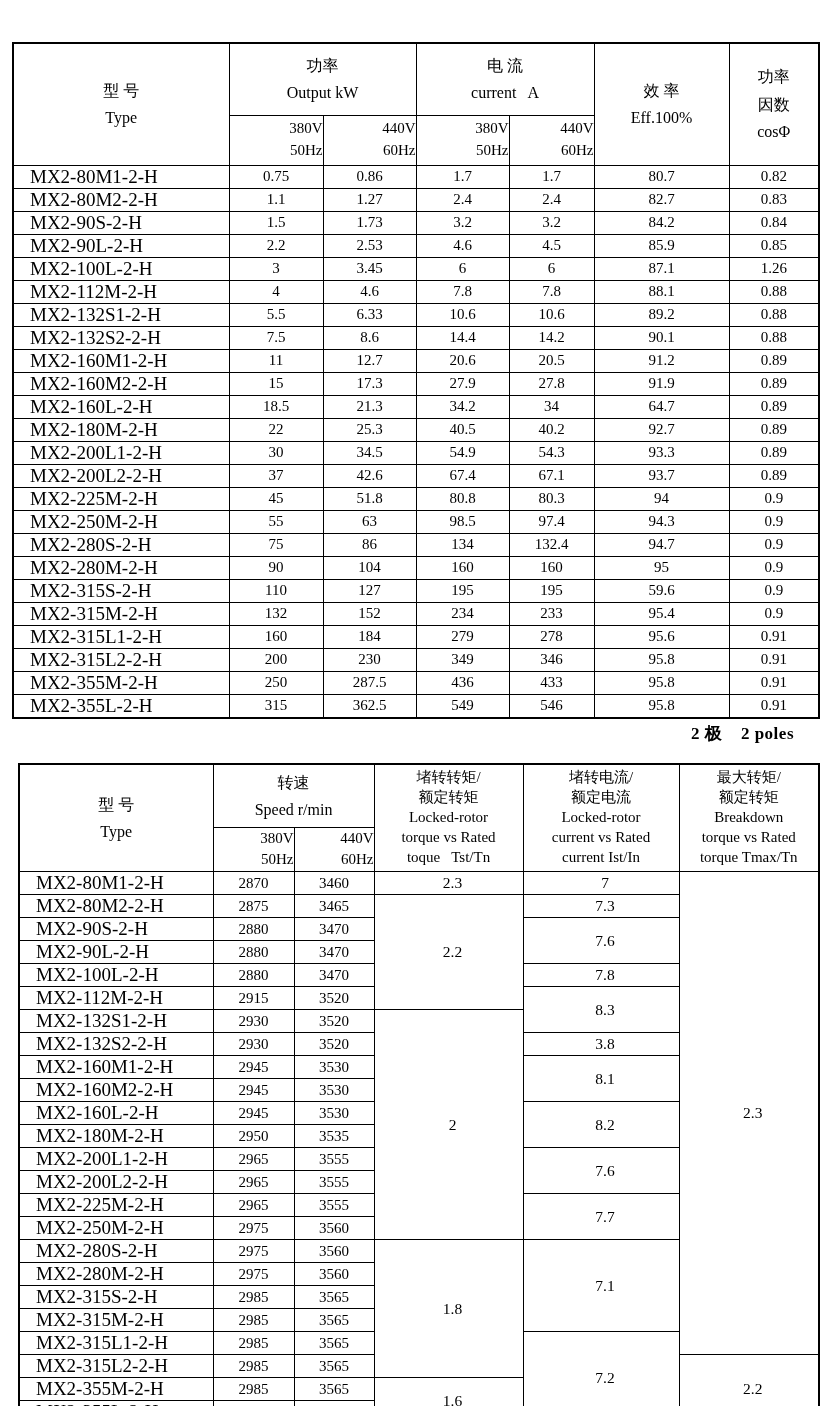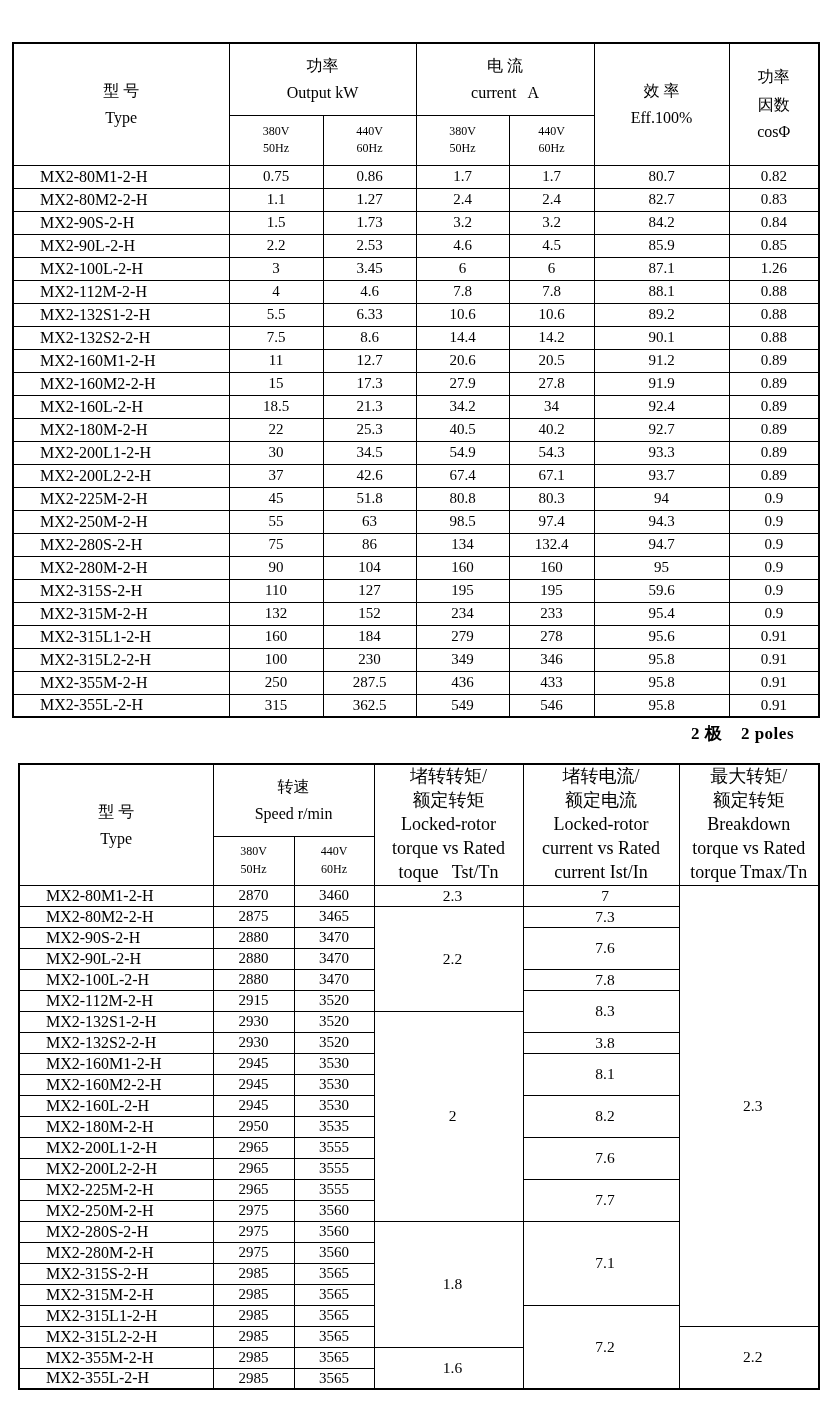--- a/index.html
+++ b/index.html
@@ -7,27 +7,27 @@
     width:830px;height:1406px;position:relative;background:#ffffff;
     font-family:"Liberation Serif","DejaVu Serif",serif;color:#000;
   }
   table{border-collapse:collapse;table-layout:fixed;background:#fff;}
   .spec-table{position:absolute;border:2px solid #000;}
   #t1{left:12px;top:42px;width:806px;}
   #t2{left:18px;top:763px;width:800px;}
   td,th{border:1px solid #000;font-weight:normal;padding:0;overflow:hidden;}
   thead th{text-align:center;vertical-align:middle;white-space:pre-wrap;font-size:16px;}
   #t1 thead .grp{line-height:1.7;}
-  #t1 thead .sub, #t2 thead .sub{font-size:12px;line-height:1.45;}
+  #t1 thead .sub, #t2 thead .sub{font-size:15px;line-height:1.45;text-align:right;}
   #t2 thead .grp{line-height:1.7;margin-top:16px;}
-  #t2 thead .ratio{line-height:1.33;font-size:18px;}
+  #t2 thead .ratio{line-height:1.33;font-size:15px;}
   tbody td{font-size:15px;text-align:center;vertical-align:middle;}
   #t1 tbody tr{height:23px;}
   #t2 tbody tr{height:21px;}
-  td.c-type{text-align:left;padding-left:26px;font-size:16px;white-space:nowrap;}
+  td.c-type{text-align:left;padding-left:16px;font-size:19px;white-space:nowrap;}
   #t1 thead tr.r1{height:72px;}
   #t1 thead tr.r2{height:50px;}
   #t2 thead tr.r1{height:63px;}
   #t2 thead tr.r2{height:43px;}
   td.c-merge{font-size:15.5px;padding-left:8px;}
   .note{
     position:absolute;top:722px;right:36px;font-size:17px;
     letter-spacing:0.5px;
   }
   .note span{margin-left:14px;font-weight:bold;}
@@ -160,21 +160,21 @@
         <td class="c-num">27.8</td>
         <td class="c-num">91.9</td>
         <td class="c-num">0.89</td>
       </tr>
       <tr>
         <td class="c-type">MX2-160L-2-H</td>
         <td class="c-num">18.5</td>
         <td class="c-num">21.3</td>
         <td class="c-num">34.2</td>
         <td class="c-num">34</td>
-        <td class="c-num">92.4</td>
+        <td class="c-num">64.7</td>
         <td class="c-num">0.89</td>
       </tr>
       <tr>
         <td class="c-type">MX2-180M-2-H</td>
         <td class="c-num">22</td>
         <td class="c-num">25.3</td>
         <td class="c-num">40.5</td>
         <td class="c-num">40.2</td>
         <td class="c-num">92.7</td>
         <td class="c-num">0.89</td>
@@ -255,21 +255,21 @@
         <td class="c-type">MX2-315L1-2-H</td>
         <td class="c-num">160</td>
         <td class="c-num">184</td>
         <td class="c-num">279</td>
         <td class="c-num">278</td>
         <td class="c-num">95.6</td>
         <td class="c-num">0.91</td>
       </tr>
       <tr>
         <td class="c-type">MX2-315L2-2-H</td>
-        <td class="c-num">100</td>
+        <td class="c-num">200</td>
         <td class="c-num">230</td>
         <td class="c-num">349</td>
         <td class="c-num">346</td>
         <td class="c-num">95.8</td>
         <td class="c-num">0.91</td>
       </tr>
       <tr>
         <td class="c-type">MX2-355M-2-H</td>
         <td class="c-num">250</td>
         <td class="c-num">287.5</td>

